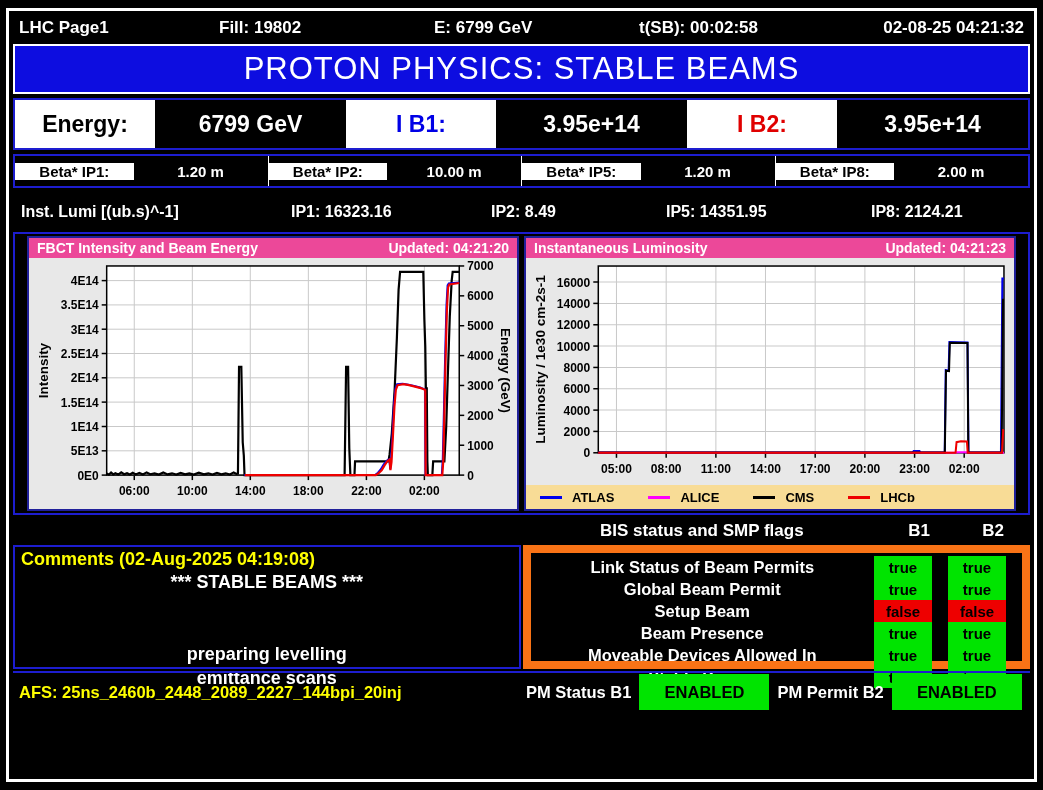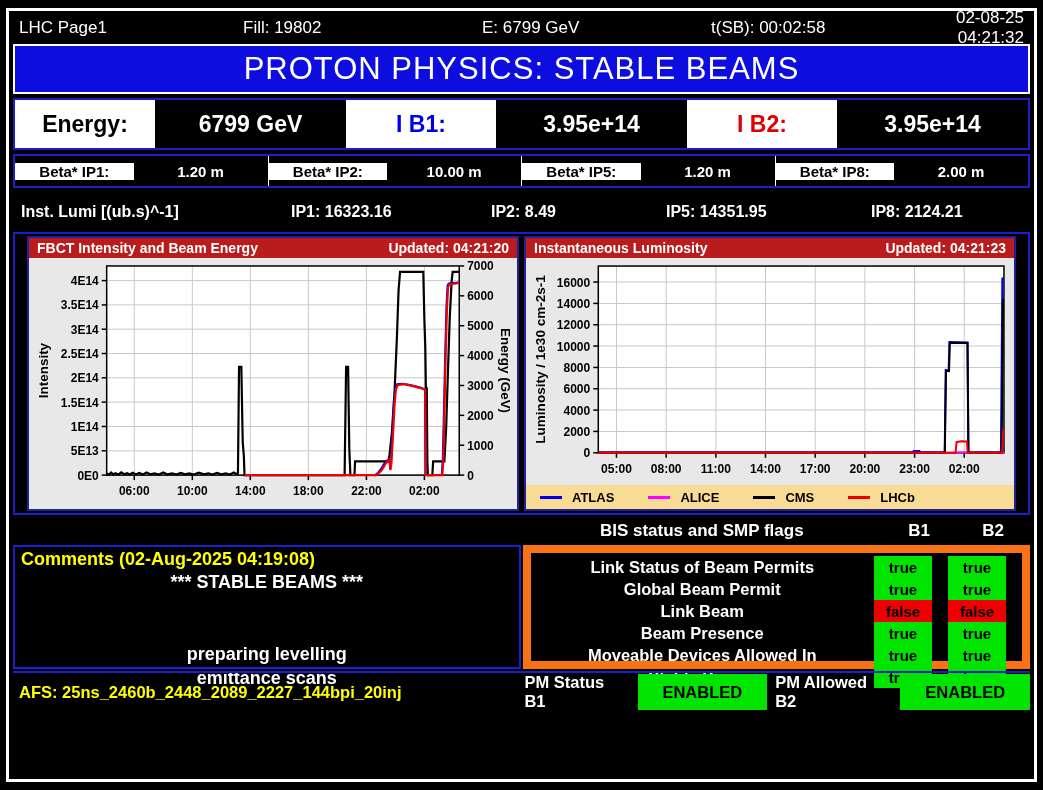--- a/index.html
+++ b/index.html
@@ -2,21 +2,21 @@
 <html><head>
 <meta charset="utf-8">
 <style>
   * { margin:0; padding:0; box-sizing:border-box; }
   html,body { width:1043px; height:790px; background:#000; overflow:hidden; }
   body { font-family:"Liberation Sans", sans-serif; color:#fff; }
   .frame { position:absolute; left:6px; top:8px; width:1031px; height:774px;
            border:3px solid #fff; background:#000; padding:2px 4px; display:flex; flex-direction:column; }
 
   
-  .topbar { height:30px; display:flex; align-items:center; font-weight:normal; font-size:17px; padding:0 6px;gap:24px; }
+  .topbar { height:30px; display:flex; align-items:center; font-weight:bold; font-size:17px; padding:0 6px; }
   .topbar .t-page   { width:200px; }
   .topbar .t-fill   { width:215px; }
   .topbar .t-energy { width:205px; }
   .topbar .t-tsb    { width:215px; }
   .topbar .t-date   { flex:1; text-align:right; }
 
   
   .title-band { height:50px; background:#0d0de0; border:2px solid #fff; margin:1px 0 4px 0;
                 display:flex; align-items:center; justify-content:center; }
   .title-band span { font-size:31px; color:#fff; letter-spacing:1px; }
@@ -39,21 +39,21 @@
 
   
   .lumi-row { height:40px; display:flex; align-items:center; font-weight:bold; font-size:16px; padding:0 8px; }
   .lumi-row .l-title { width:270px; }
   .lumi-row .pair { display:flex; }
   .lumi-row .p1 { width:200px; } .lumi-row .p2 { width:175px; } .lumi-row .p5 { width:205px; } .lumi-row .p8 { flex:1; text-align:right; }
 
   
   .charts-row { height:283px; border:2px solid #1d1dcf; background:#000; display:flex; gap:5px; padding:2px 12px 2px 12px; margin-bottom:2px; }
   .chart-panel { flex:1; border:2px solid #20209a; background:#e8e8e8; display:flex; flex-direction:column; }
-  .chart-titlebar { height:24px; background:#b91c1c; color:#fff; font-weight:bold; font-size:14px;
+  .chart-titlebar { height:24px; background:#ec4899; color:#fff; font-weight:bold; font-size:14px;
                     display:flex; align-items:center; justify-content:space-between; padding:0 8px; }
   .chart-body { flex:1; position:relative; }
   .chart-body svg { display:block; width:100%; height:100%; }
   svg .tk { font:bold 12px "Liberation Sans",sans-serif; fill:#000; }
   svg .ax { font:bold 13.5px "Liberation Sans",sans-serif; fill:#000; }
   .legend-strip { height:28px; background:#f8dc96; display:flex; align-items:center; gap:34px; padding:0 14px; }
   .legend-item { display:flex; align-items:center; gap:10px; color:#000; font-weight:bold; font-size:13px; }
   .legend-swatch { width:22px; height:3px; }
 
   
@@ -323,21 +323,21 @@
           <span class="bis-label">Link Status of Beam Permits</span>
           <span class="flagbox flag-true">true</span>
           <span class="flagbox flag-true">true</span>
         </div>
         <div class="bis-row">
           <span class="bis-label">Global Beam Permit</span>
           <span class="flagbox flag-true">true</span>
           <span class="flagbox flag-true">true</span>
         </div>
         <div class="bis-row">
-          <span class="bis-label">Link Beam</span>
+          <span class="bis-label">Setup Beam</span>
           <span class="flagbox flag-false">false</span>
           <span class="flagbox flag-false">false</span>
         </div>
         <div class="bis-row">
           <span class="bis-label">Beam Presence</span>
           <span class="flagbox flag-true">true</span>
           <span class="flagbox flag-true">true</span>
         </div>
         <div class="bis-row">
           <span class="bis-label">Moveable Devices Allowed In</span>
@@ -349,17 +349,17 @@
           <span class="flagbox flag-true">true</span>
           <span class="flagbox flag-true">true</span>
         </div>
       </div>
   </div>
 
   <div class="footer">
     <span class="afs">AFS: 25ns_2460b_2448_2089_2227_144bpi_20inj</span>
     <span class="pm-label">PM Status B1</span>
     <span class="pm-box">ENABLED</span>
-    <span class="pm-label">PM Allowed B2</span>
+    <span class="pm-label">PM Permit B2</span>
     <span class="pm-box">ENABLED</span>
   </div>
 
 </div>
 
 </body></html>

